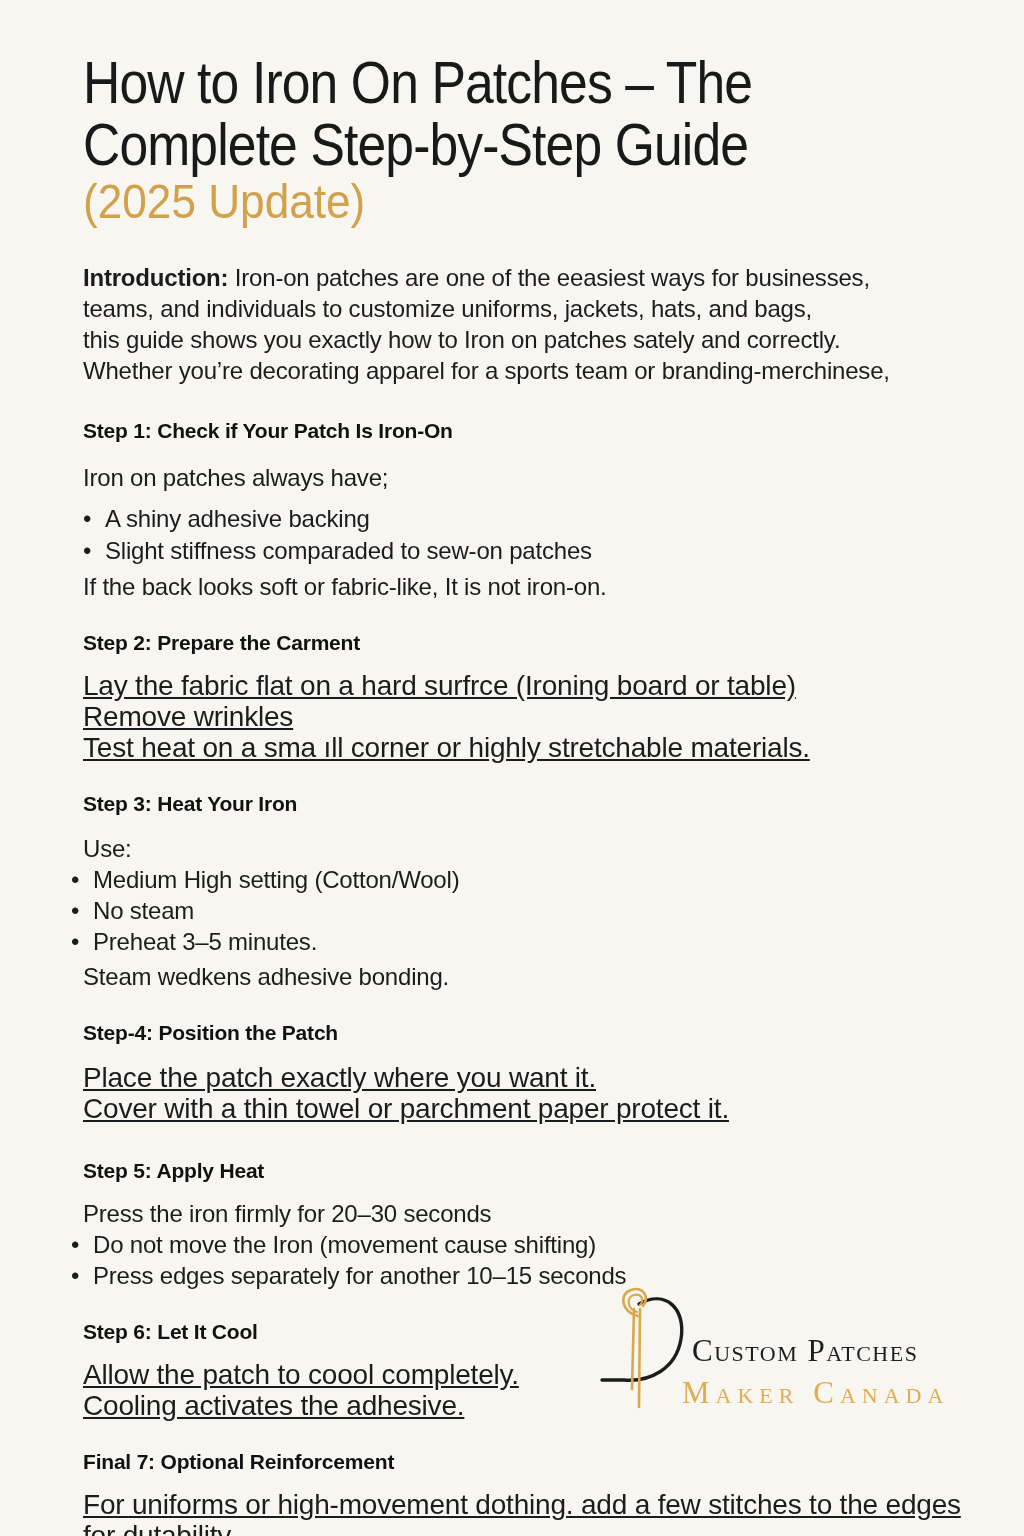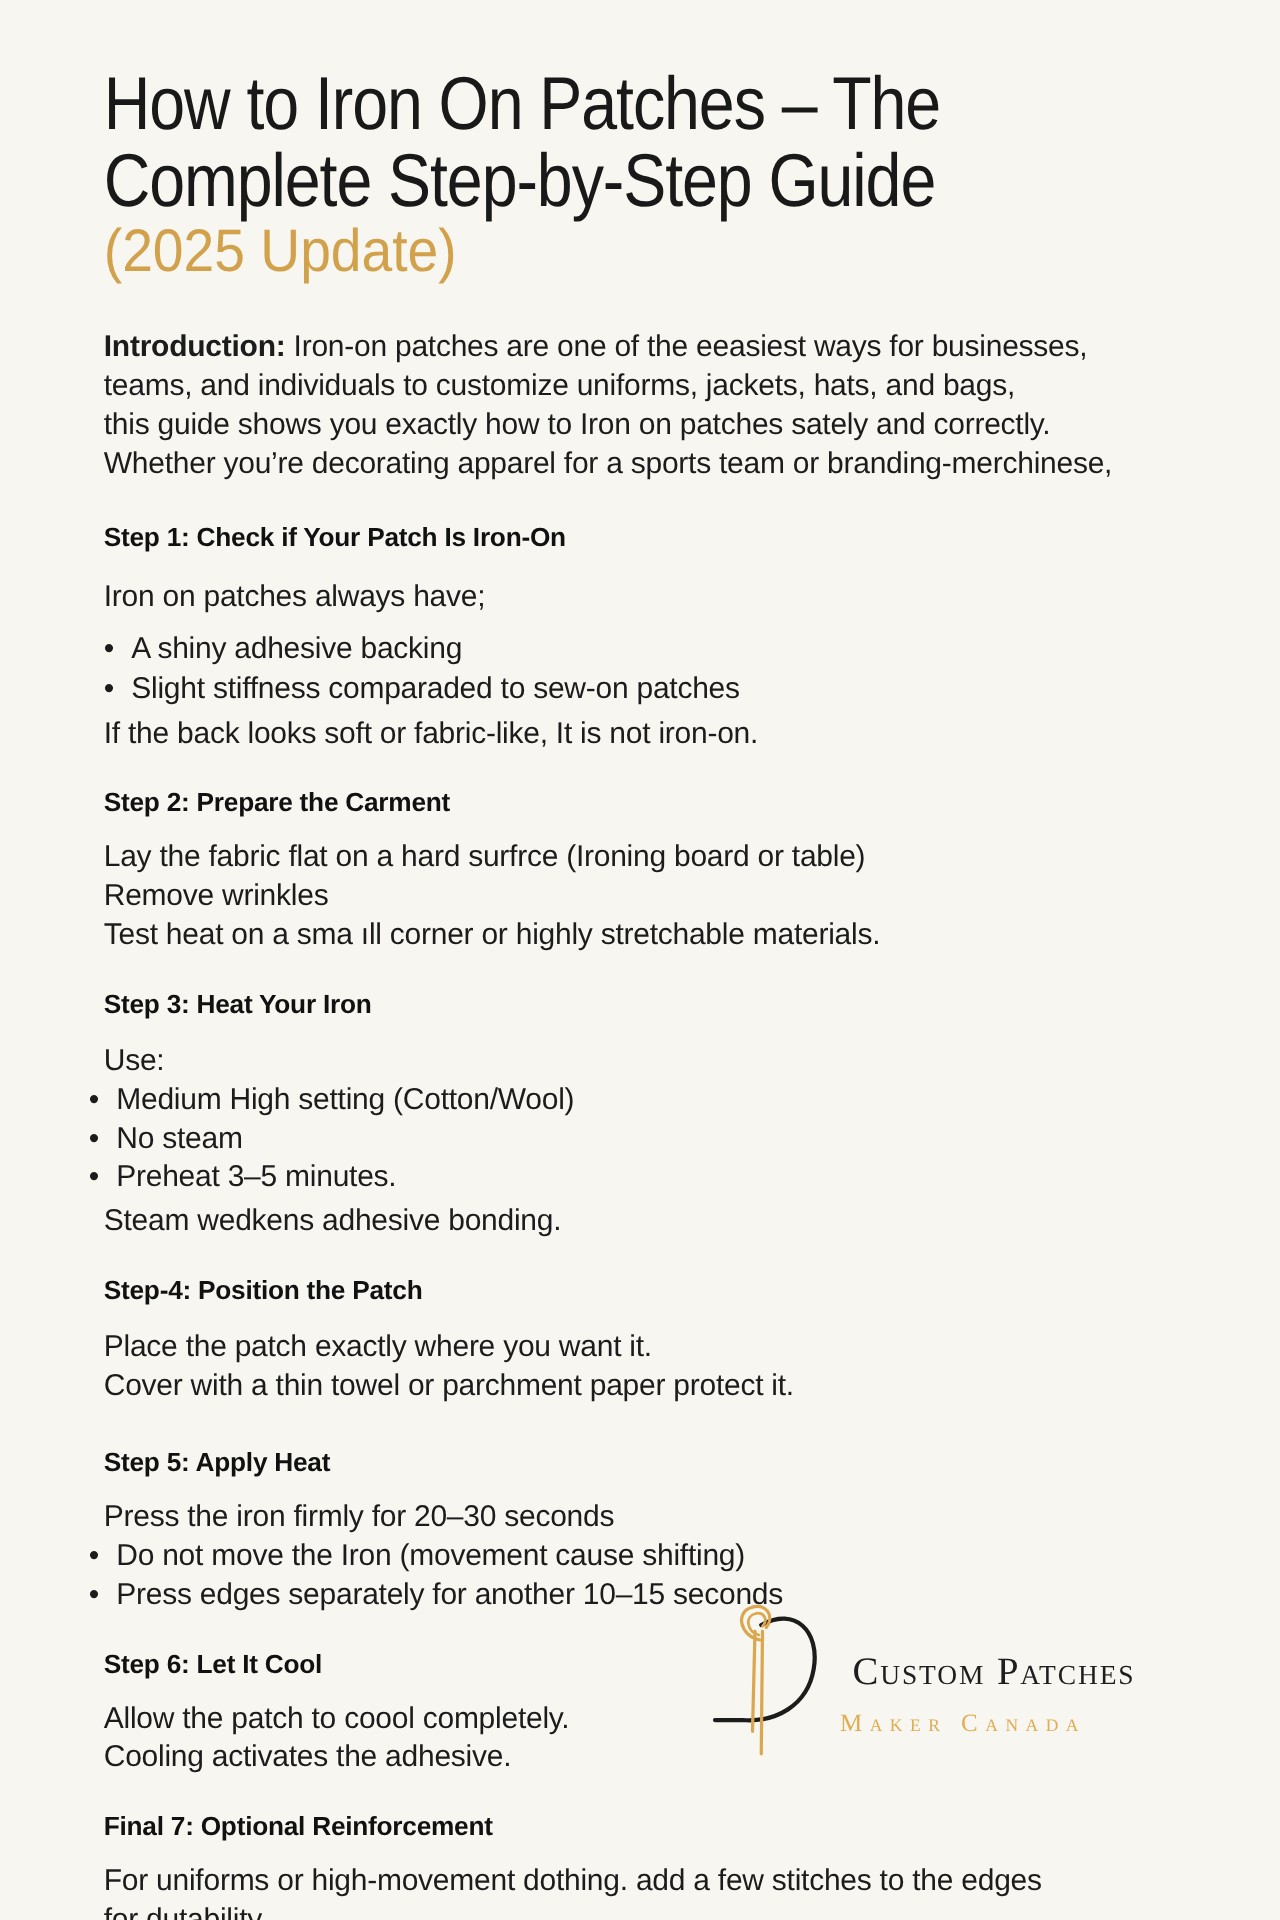--- a/index.html
+++ b/index.html
@@ -43,52 +43,51 @@
     font-weight:700;
     letter-spacing:-0.2px;
     color:#111;
     white-space:nowrap;
   }
   .sec-heading.mt30{margin-top:30px;}
   .sec-heading.mt24{margin-top:32px;}
   .para{margin-top:14px;font-size:24px;line-height:31px;letter-spacing:-0.2px;white-space:nowrap;}
   .para.mt16{margin-top:16px;}
   .para.mt12{margin-top:12px;}
-  .lines{margin-top:12px;font-size:24px;line-height:31px;letter-spacing:-0.2px;}
+  .lines{margin-top:12px;font-size:28px;line-height:31px;letter-spacing:-0.2px;text-decoration:underline;}
   .lines.mt14{margin-top:14px;}
   .line{white-space:nowrap;}
   .bullets{margin-top:10px;font-size:24px;line-height:32px;letter-spacing:-0.2px;}
   .bullets.tight{margin-top:0;line-height:31px;}
   .bullet-row{display:flex;white-space:nowrap;}
   .bullet-row .dot{width:22px;flex:0 0 22px;text-align:left;}
   .bullet-row .dot::before{content:"\2022";}
   .bullets.hang{margin-left:-12px;}
   .after-line{margin-top:4px;font-size:24px;line-height:31px;letter-spacing:-0.2px;white-space:nowrap;}
   
   .logo{
     position:absolute;
-    left:568px;top:1281px;
+    left:598px;top:1281px;
     width:380px;height:140px;
     display:flex;
-    align-items:flex-start;
-    gap:20px;
+    align-items:center;
   }
   .logo-icon{flex:0 0 88px;height:132px;}
   .logo-text{margin-left:6px;margin-top:40px;font-family:"Liberation Serif", serif;}
   .logo-name{
     font-variant:small-caps;
     font-size:31px;
     line-height:32px;
     letter-spacing:1.5px;
     color:#1e1e1e;
     white-space:nowrap;
   }
   .logo-sub{
     font-variant:small-caps;
-    font-size:20px;
+    font-size:31px;
     line-height:30px;
     letter-spacing:6px;
     color:#e2ac52;
     margin-top:11px;
     margin-left:-10px;
     white-space:nowrap;
   }
 </style>
 </head>
 <body>

